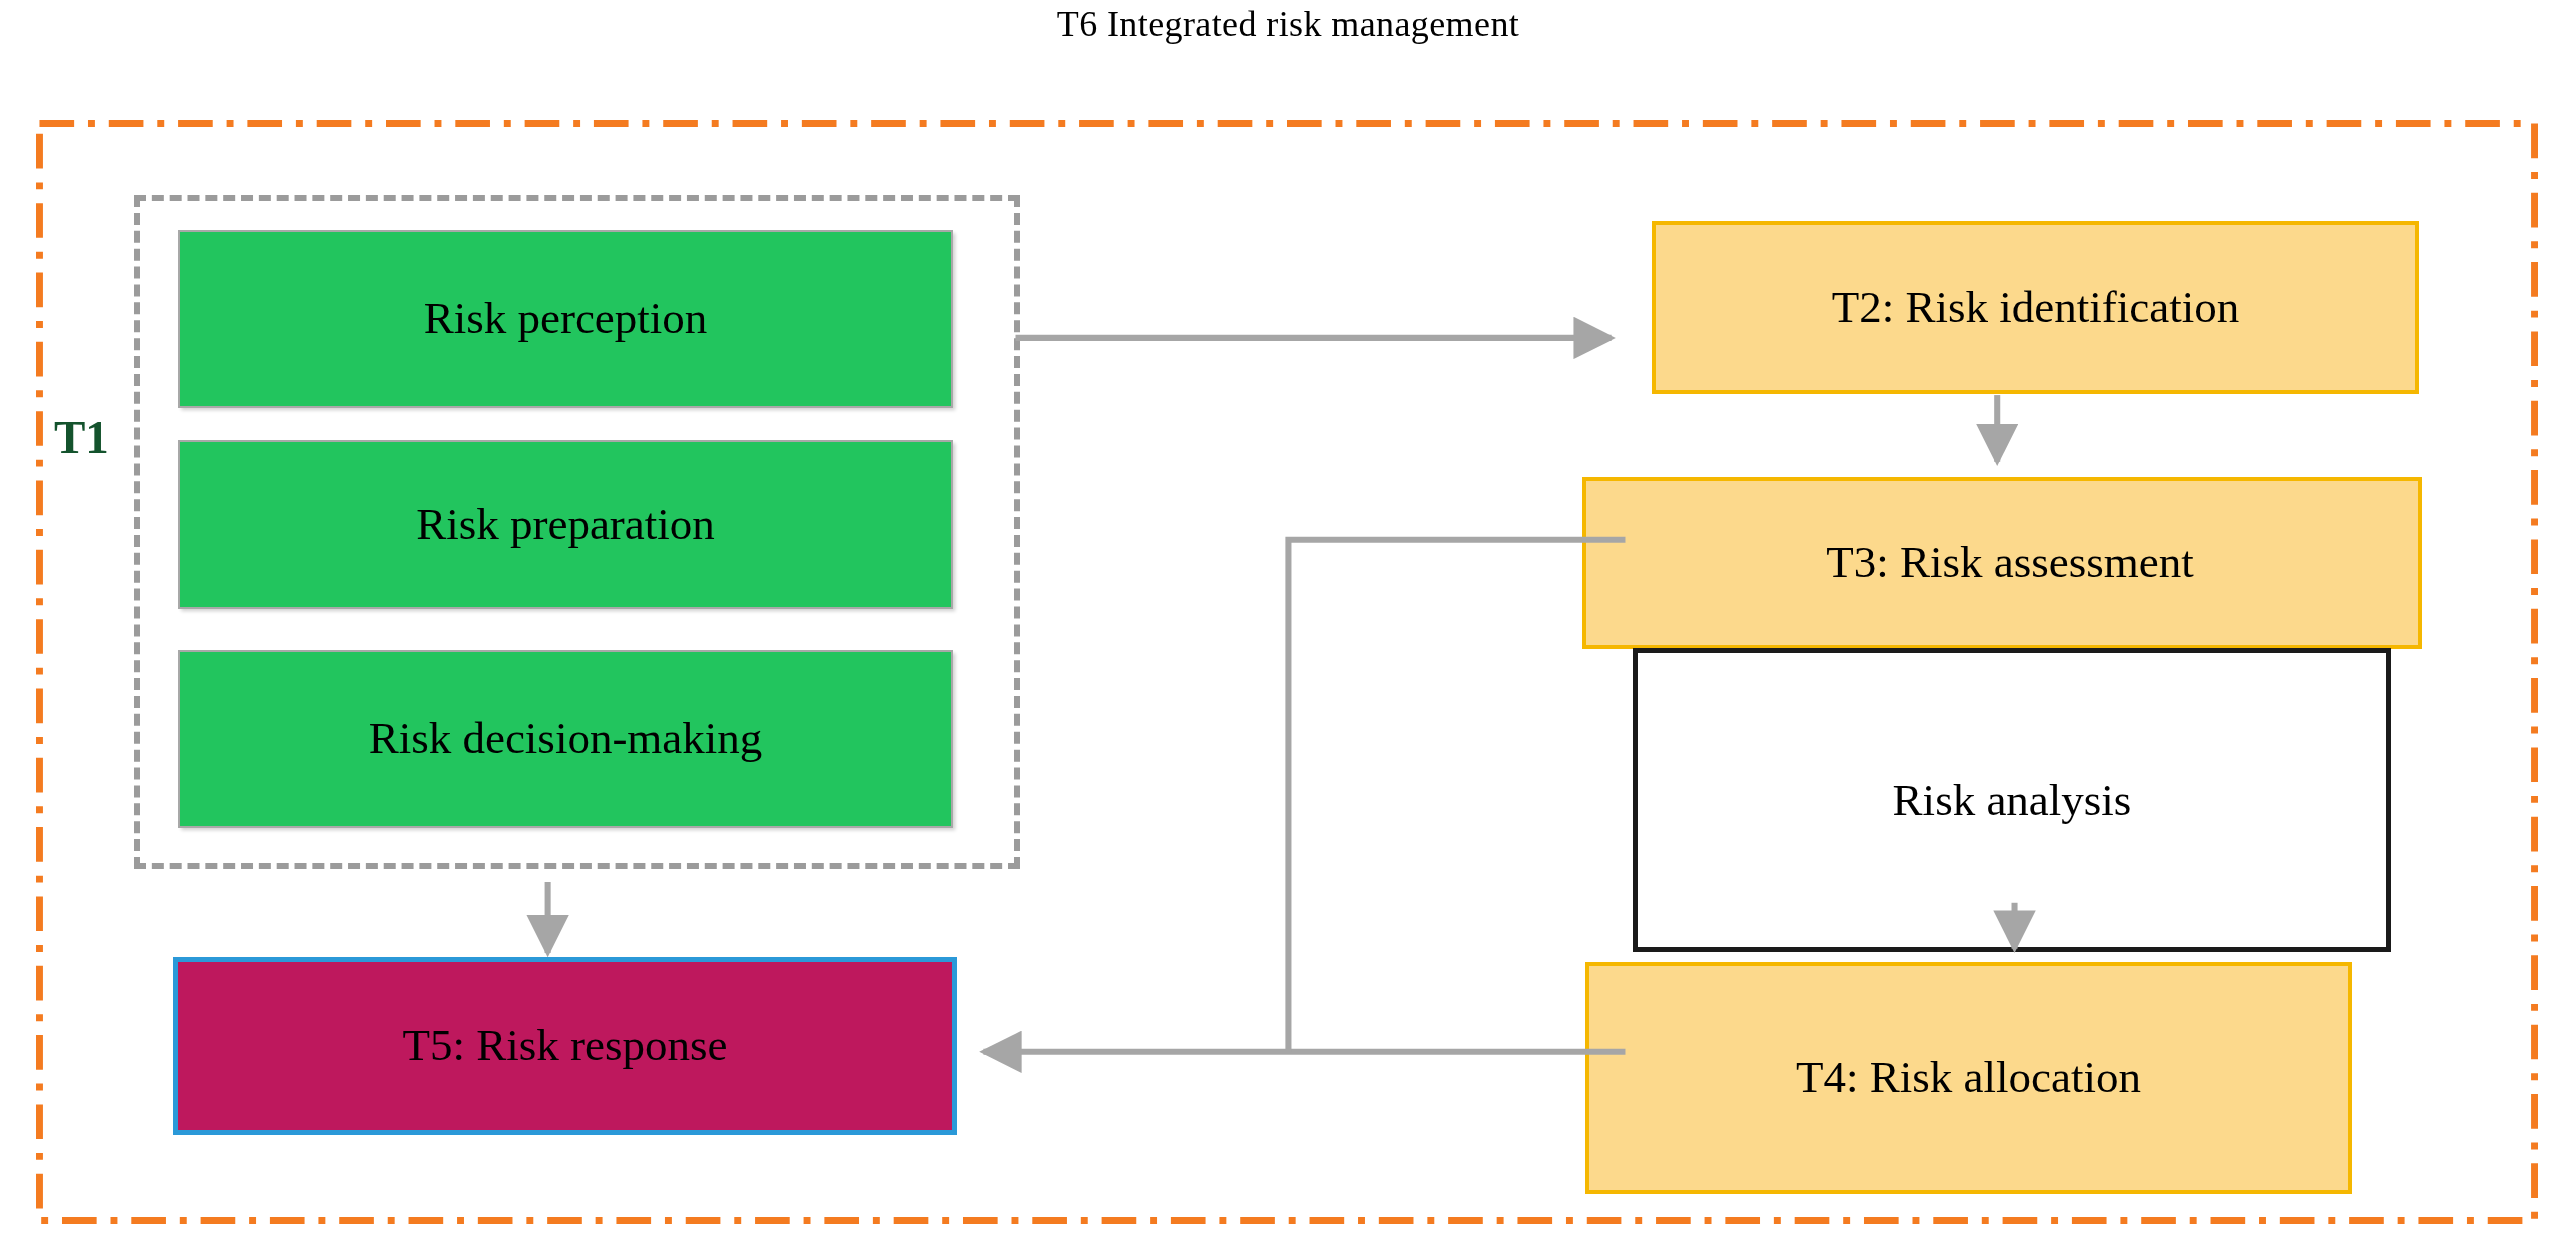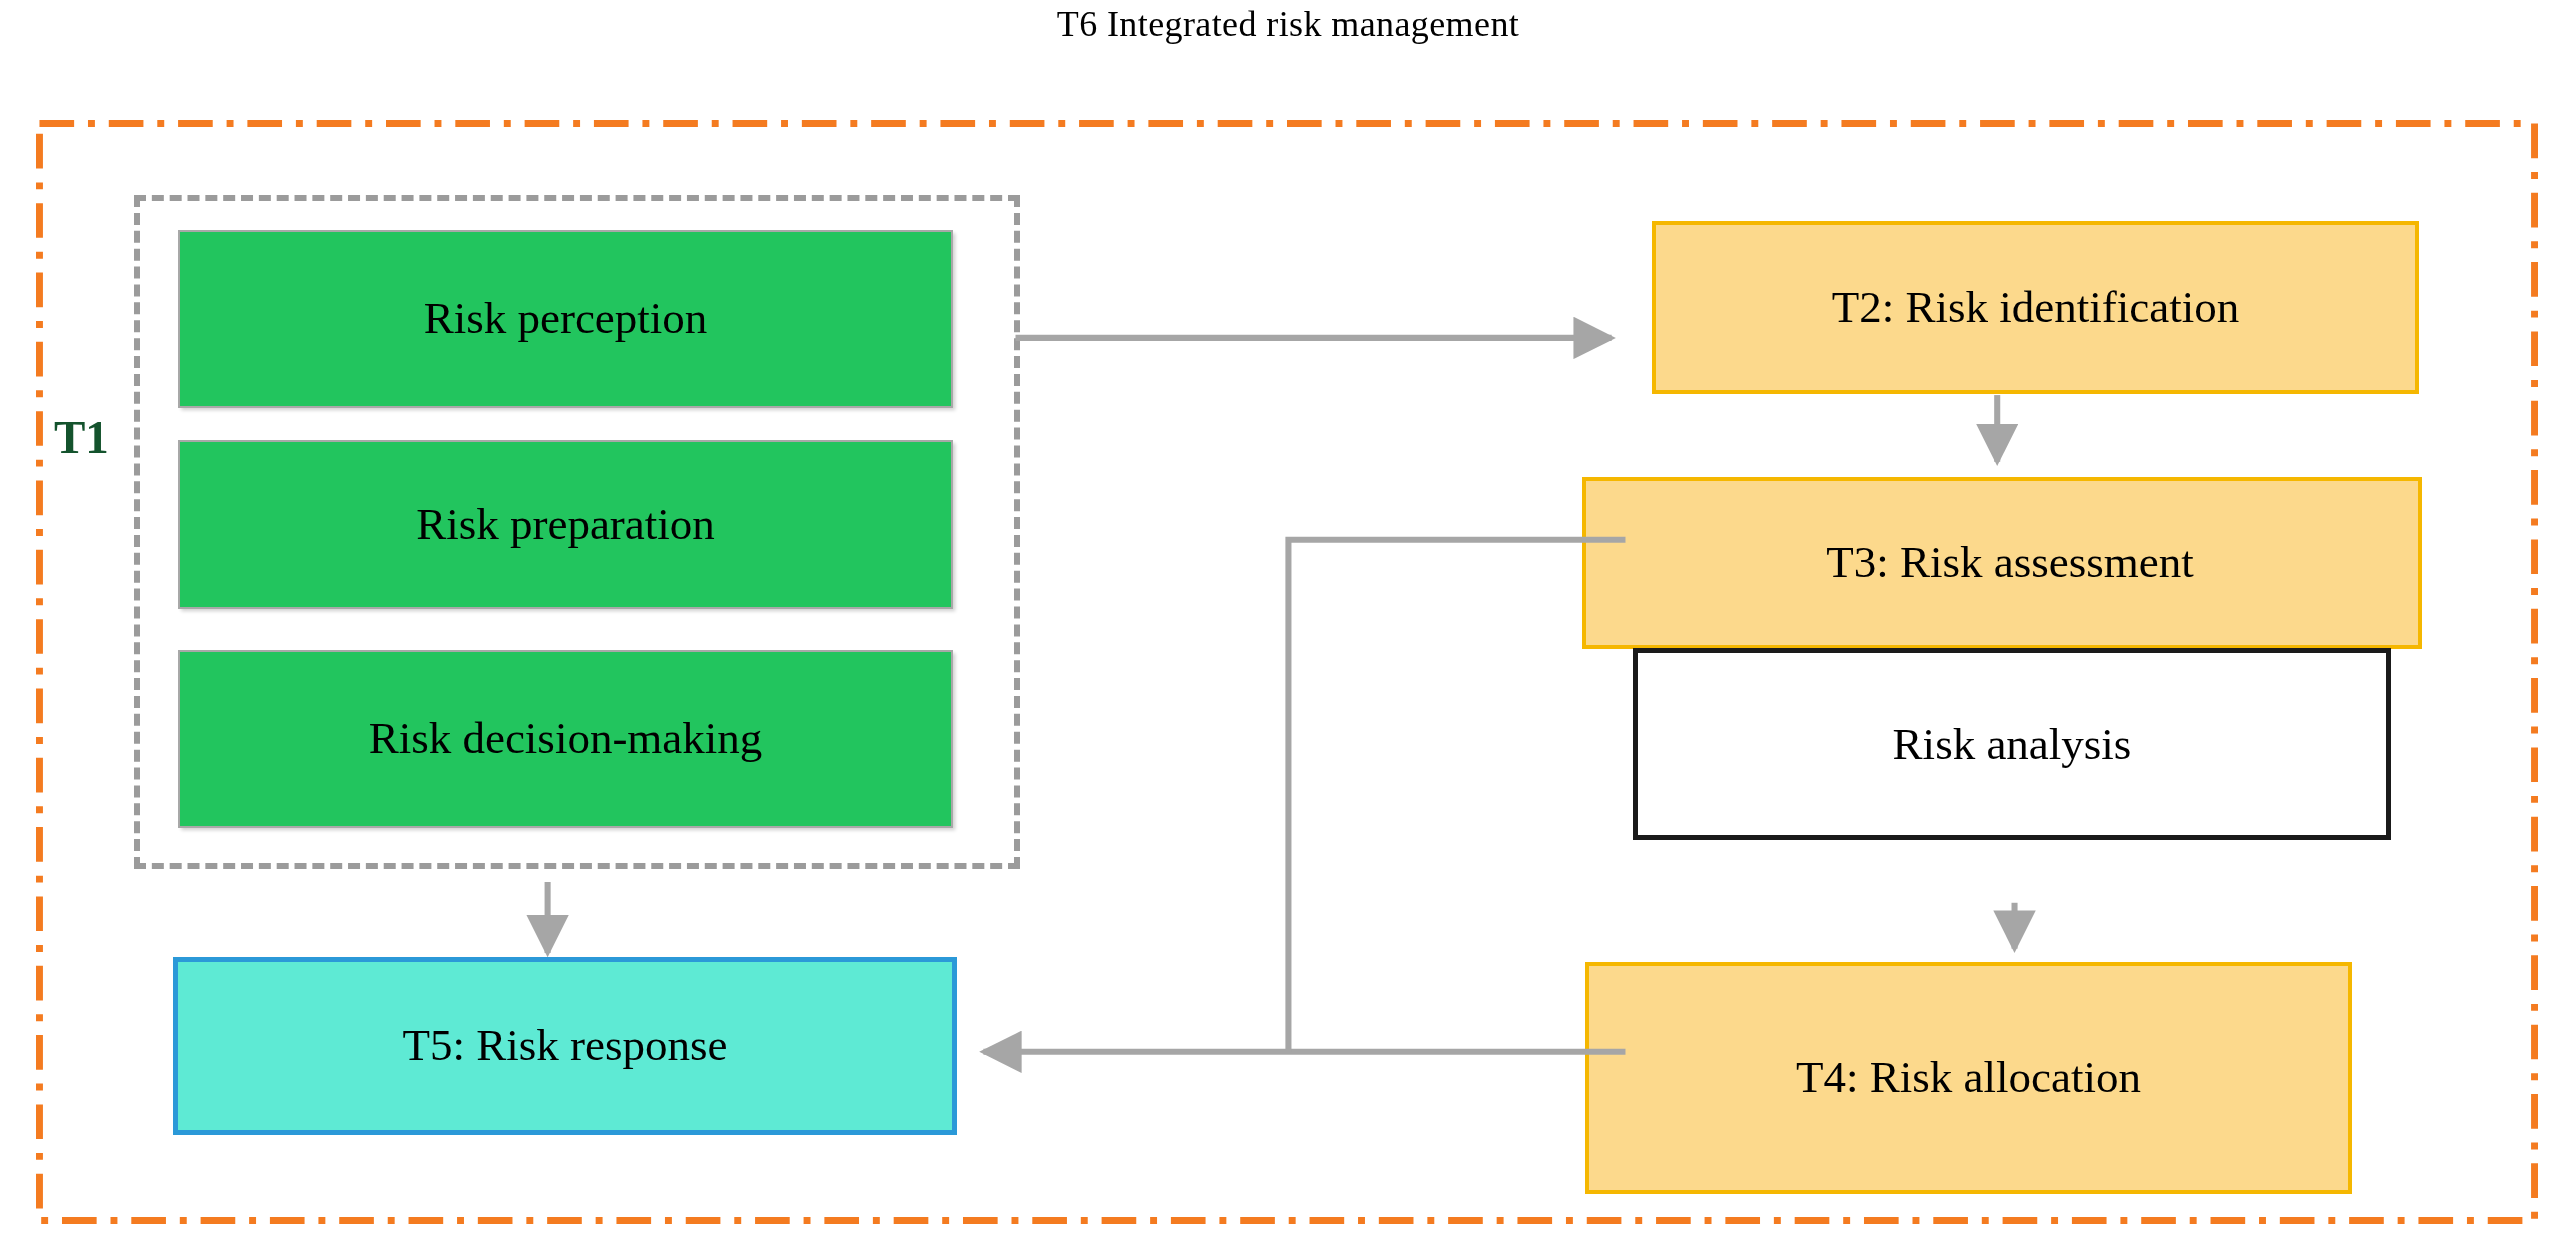--- a/index.html
+++ b/index.html
@@ -73,32 +73,32 @@
     margin-left: 23px;
   }
   .white-box {
     background: #FFFFFF;
     border: 5.2px solid #1A1A1A;
     flex-direction: column;
     justify-content: center;
     gap: 12px;
   }
   .blue-box {
-    background: #5eead4;
+    background: #be185d;
     border: 5.2px solid #2B99D8;
   }
 
   
   #box-risk-perception      { left: 178px;  top: 230px;  width: 775px; height: 178px; }
   #box-risk-preparation     { left: 178px;  top: 440px;  width: 775px; height: 169px; }
   #box-risk-decision-making { left: 178px;  top: 650px;  width: 775px; height: 178px; }
 
   #box-t2 { left: 1629px; top: 221px;  width: 767px; height: 173px; }
   #box-t3 { left: 1559px; top: 477px;  width: 840px; height: 172px; padding-left: 16px; }
-  #box-risk-assess-detail { left: 1633px; top: 648px; width: 758px; height: 192px; }
+  #box-risk-assess-detail { left: 1633px; top: 648px; width: 758px; height: 304px; }
   #box-t4 { left: 1562px; top: 962px; width: 767px; height: 232px; }
   #box-t5 { left: 173px;  top: 957px; width: 784px; height: 178px; }
 
   .detail-line { font-size: 45px; line-height: 1.2; }
 
   
   #connectors {
     position: absolute;
     left: 0; top: 0;
     width: 2576px; height: 1258px;

